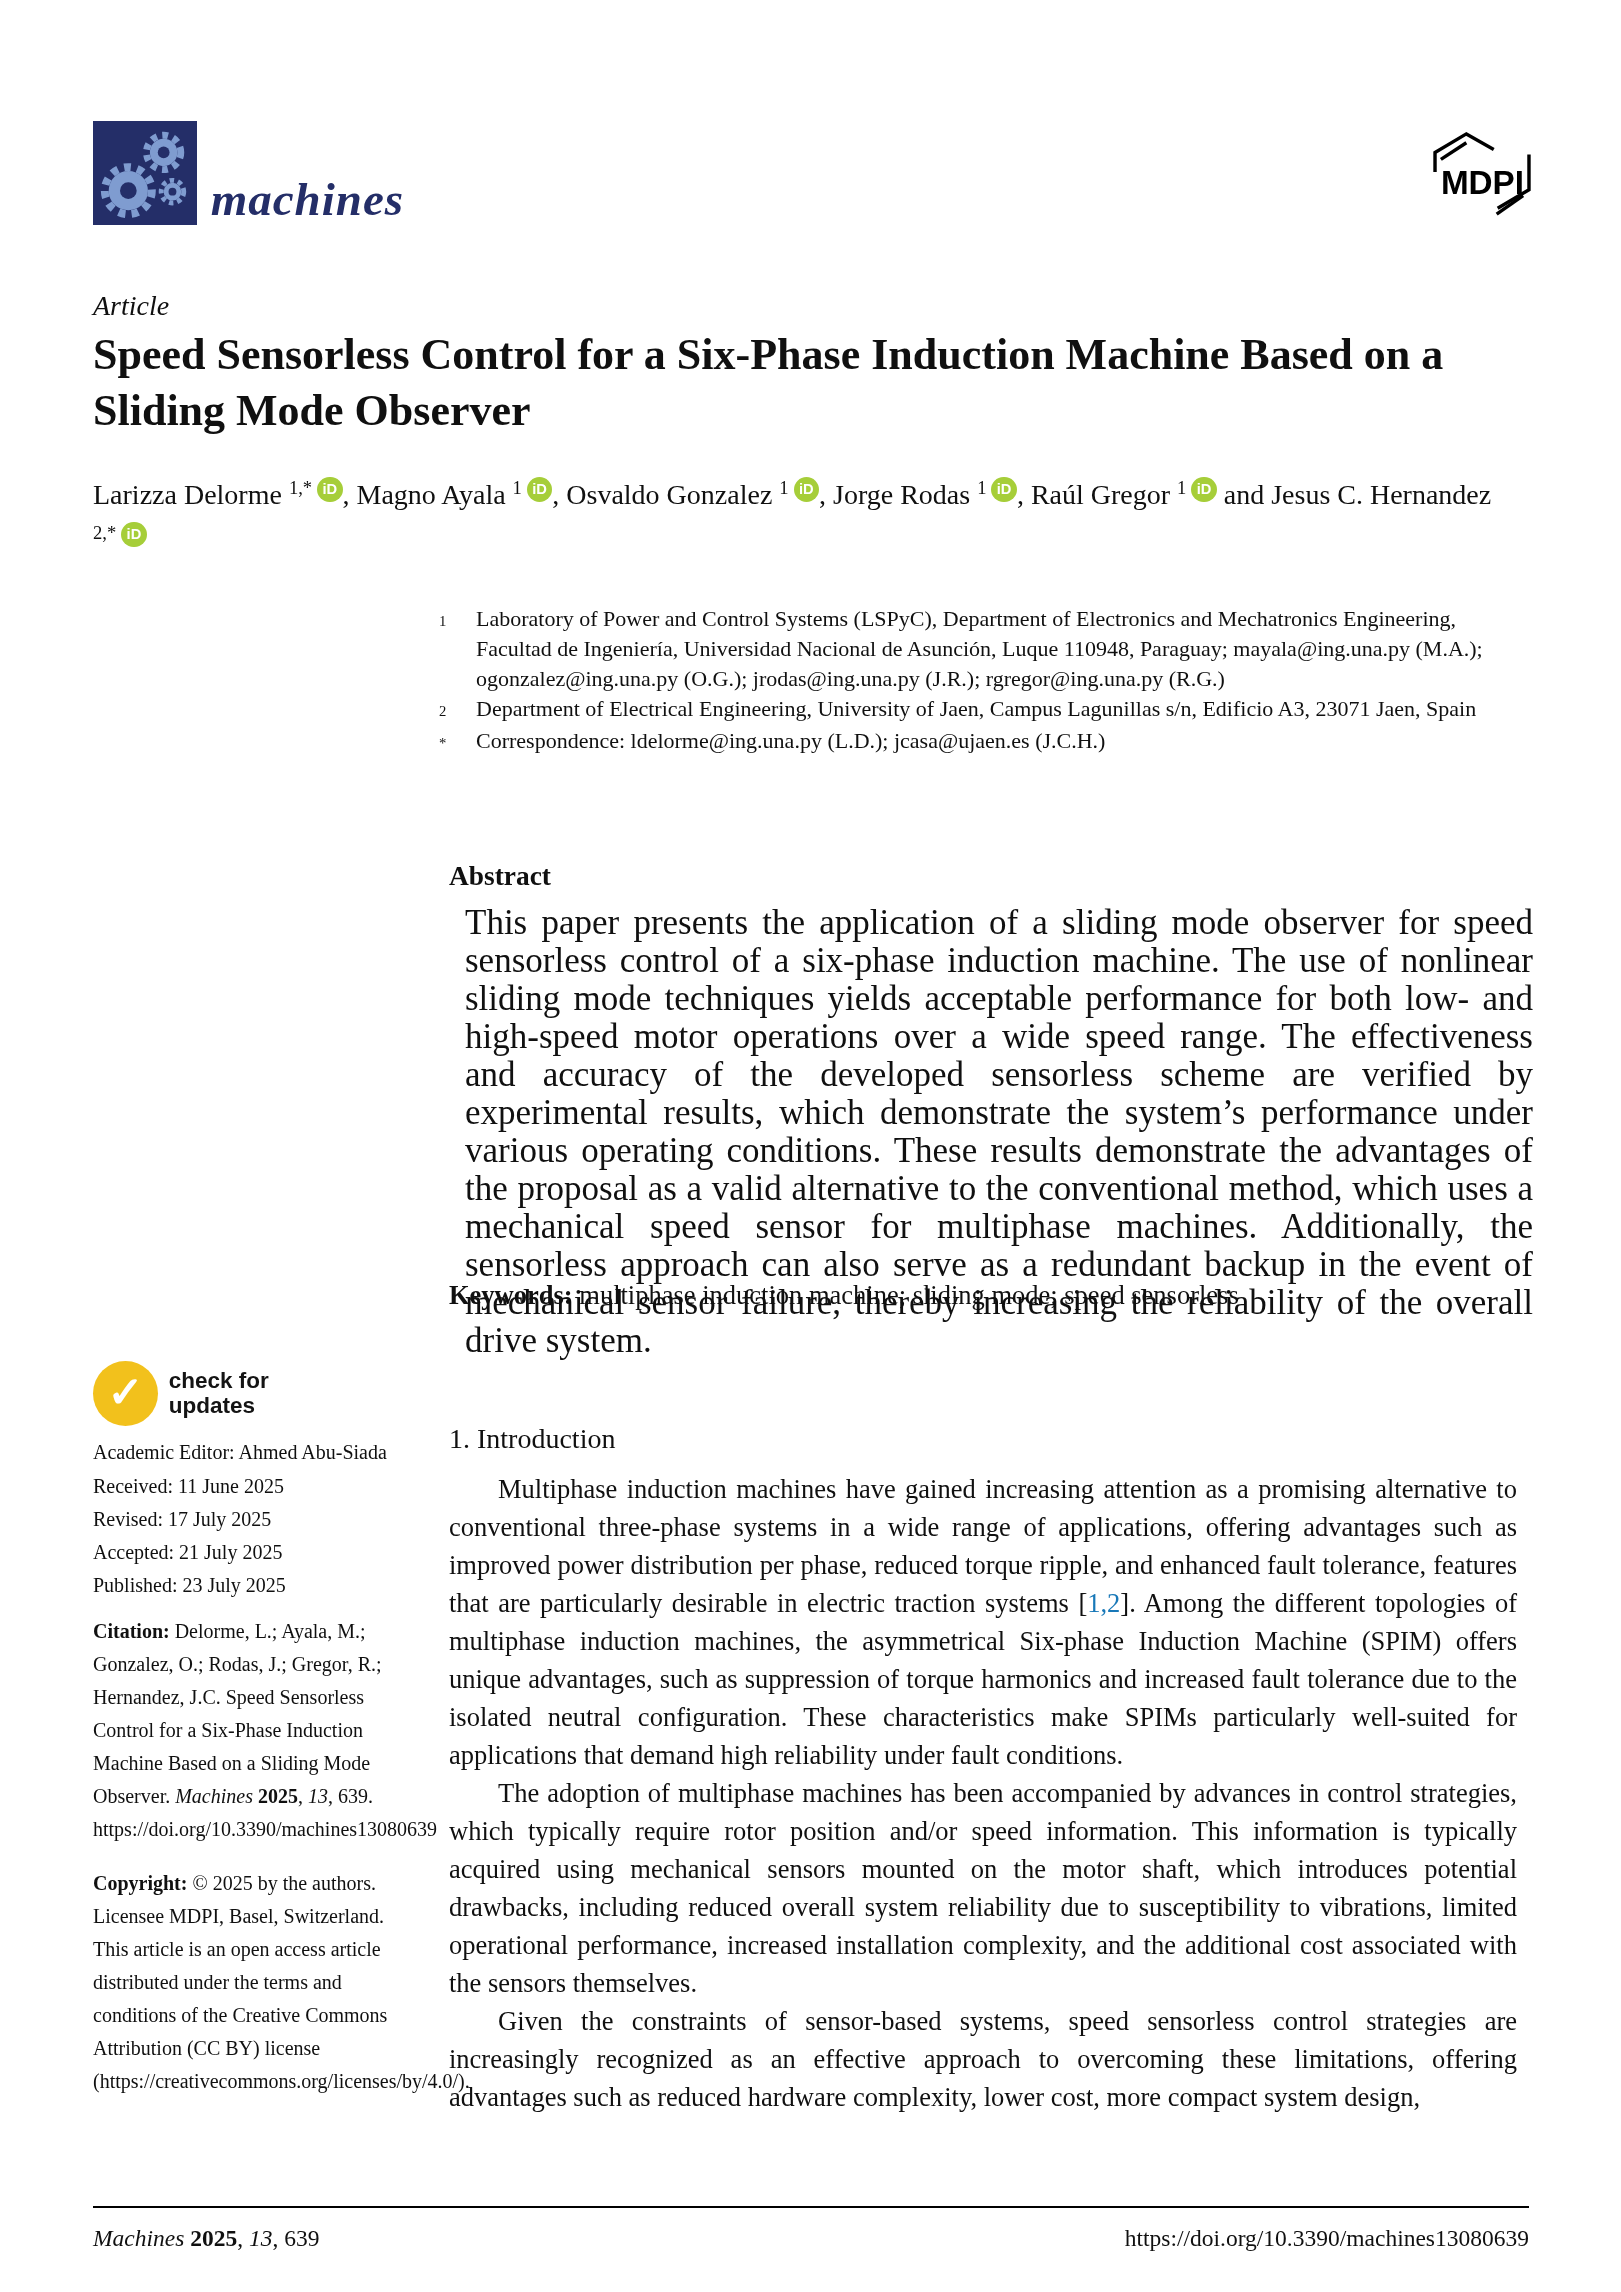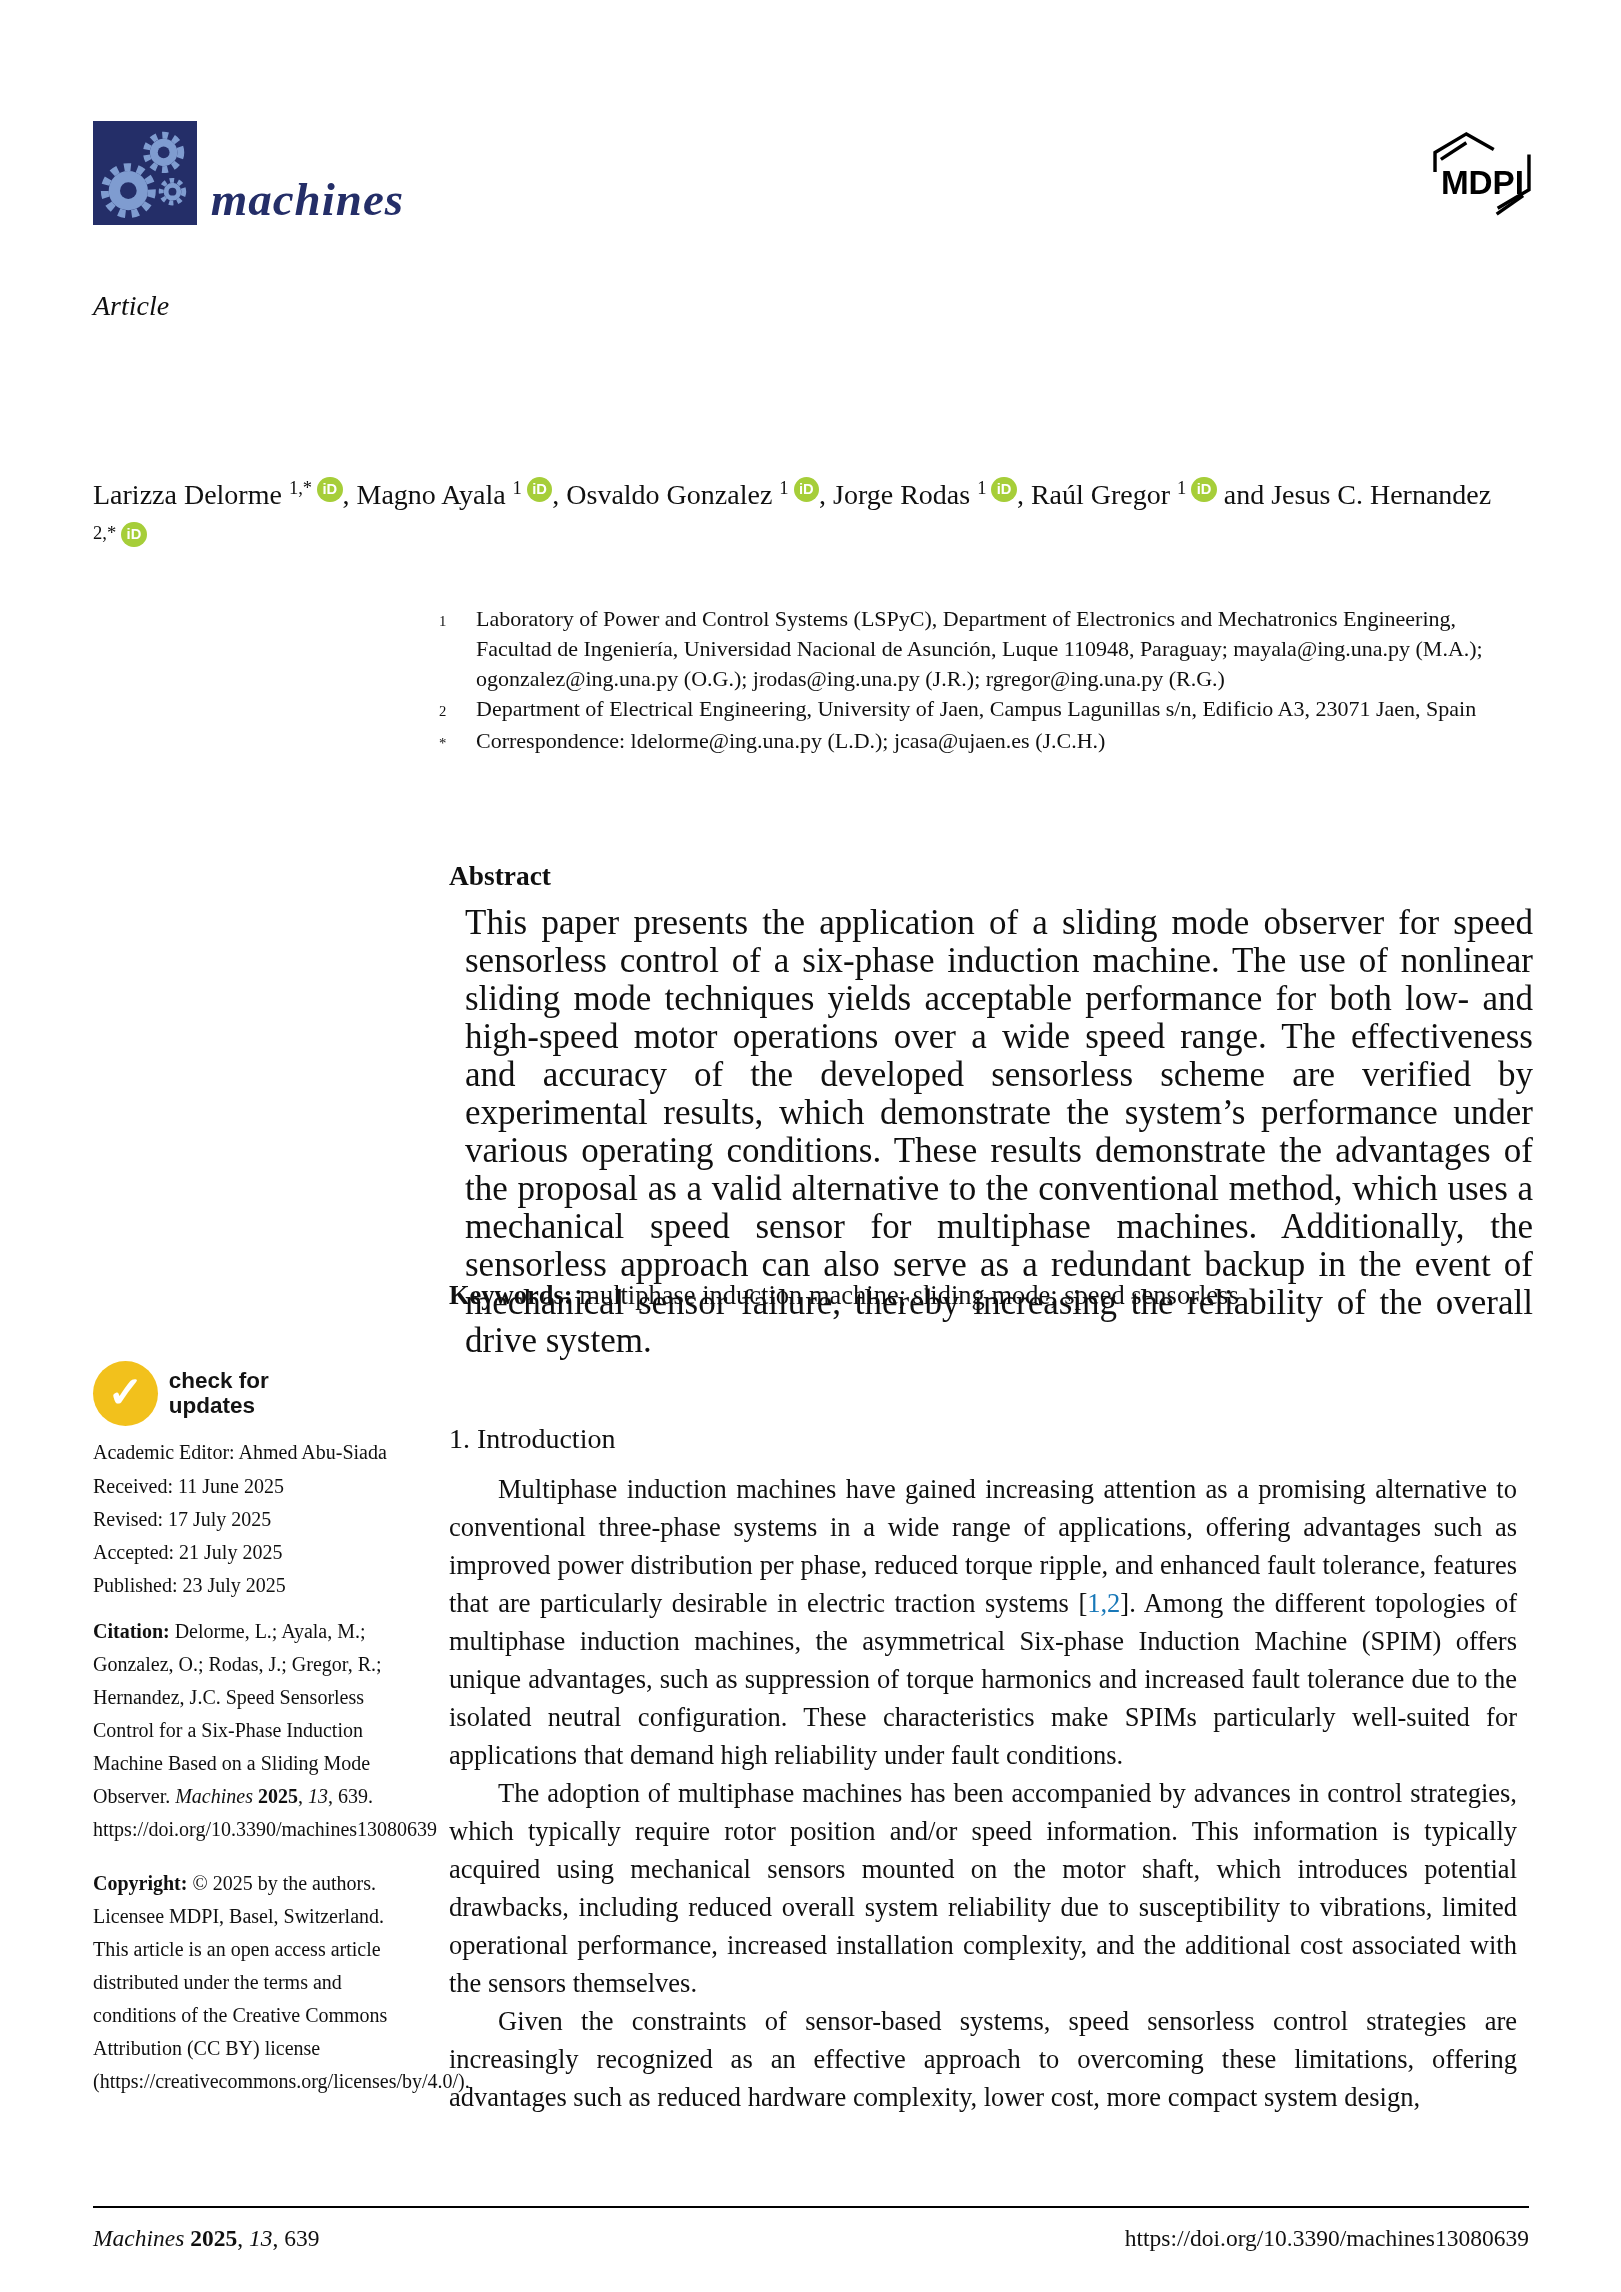--- a/index.html
+++ b/index.html
@@ -90,20 +90,21 @@
         <path d="M6 44 L6 24 L38 5 L66 21"></path>
         <path d="M12 31 L38 14"></path>
         <path d="M102 26 L102 62 L70 81"></path>
         <path d="M96 68 L69 87"></path>
       </g>
       <text x="12" y="66" font-family="Liberation Sans, sans-serif" font-weight="bold" font-size="34" fill="#000">MDPI</text>
     </svg>
   </div>
 
   <div class="abs article-label">Article</div>
+  <h1 class="abs paper-title" style="margin:0">Speed Sensorless Control for a Six-Phase Induction Machine Based on a Sliding Mode Observer</h1>
 
   <div class="abs authors">
     <span><span>Larizza Delorme</span> <sup>1,*</sup><span class="orcid">iD</span><span>, </span></span>
     <span><span>Magno Ayala</span> <sup>1</sup><span class="orcid">iD</span><span>, </span></span>
     <span><span>Osvaldo Gonzalez</span> <sup>1</sup><span class="orcid">iD</span><span>, </span></span>
     <span><span>Jorge Rodas</span> <sup>1</sup><span class="orcid">iD</span><span>, </span></span>
     <span><span>Raúl Gregor</span> <sup>1</sup><span class="orcid">iD</span><span> </span></span>
     <span><span>and Jesus C. Hernandez</span> <sup>2,*</sup><span class="orcid">iD</span></span>
   </div>
 

